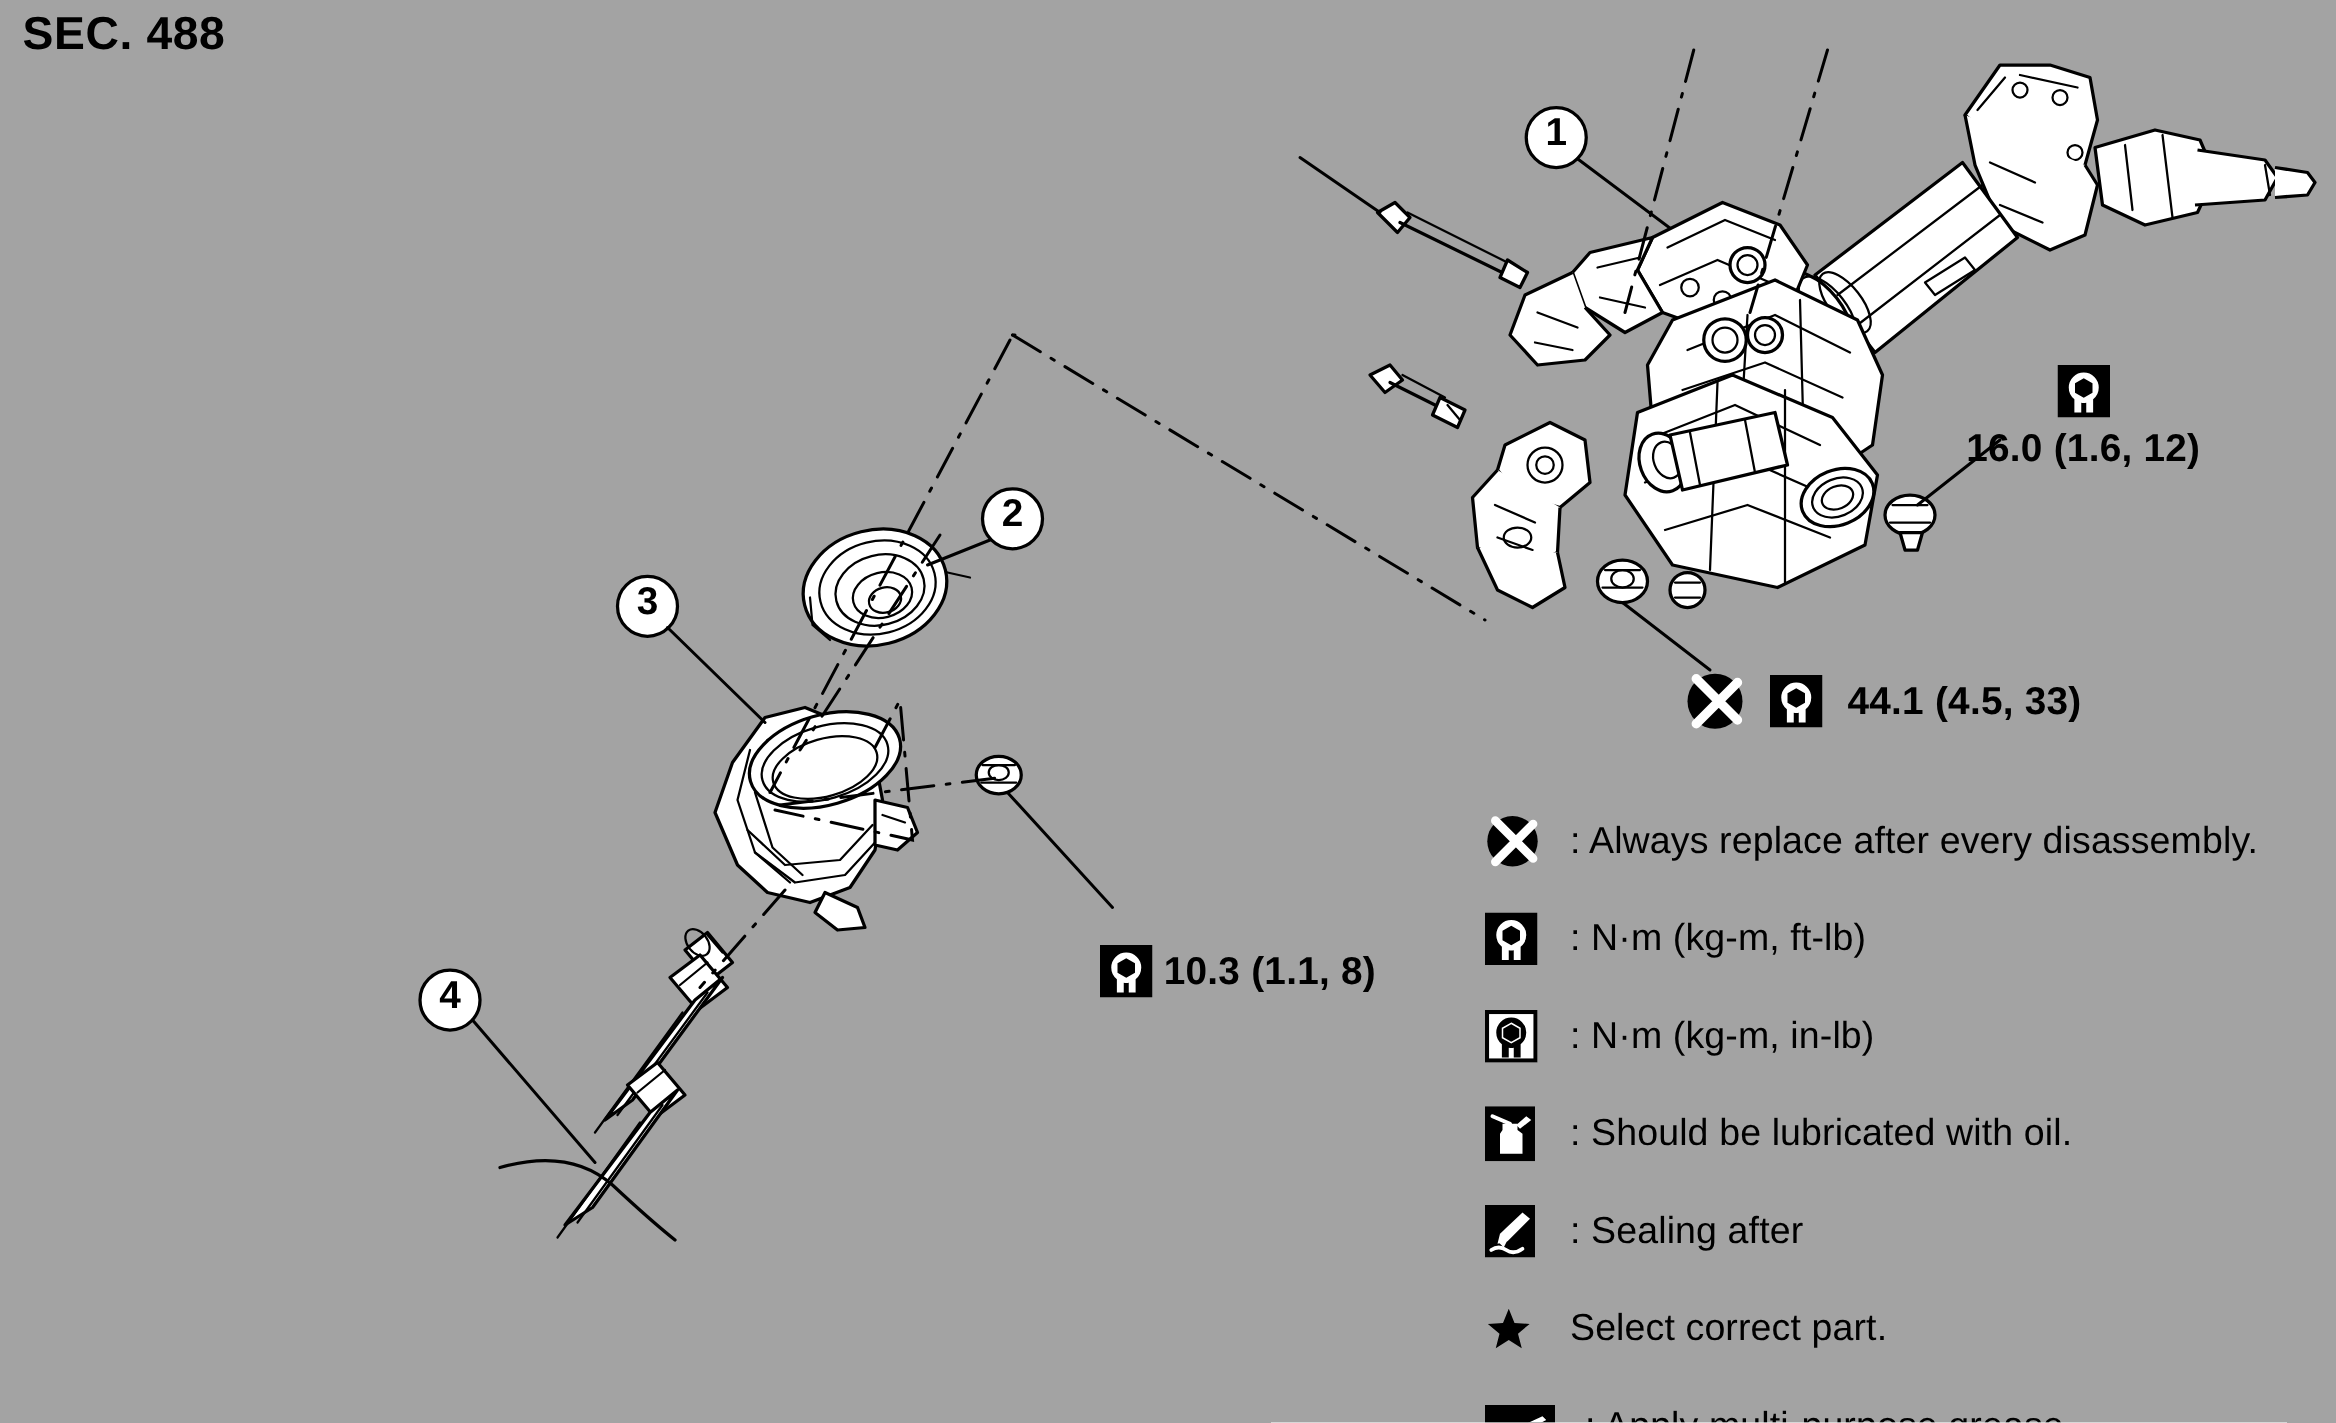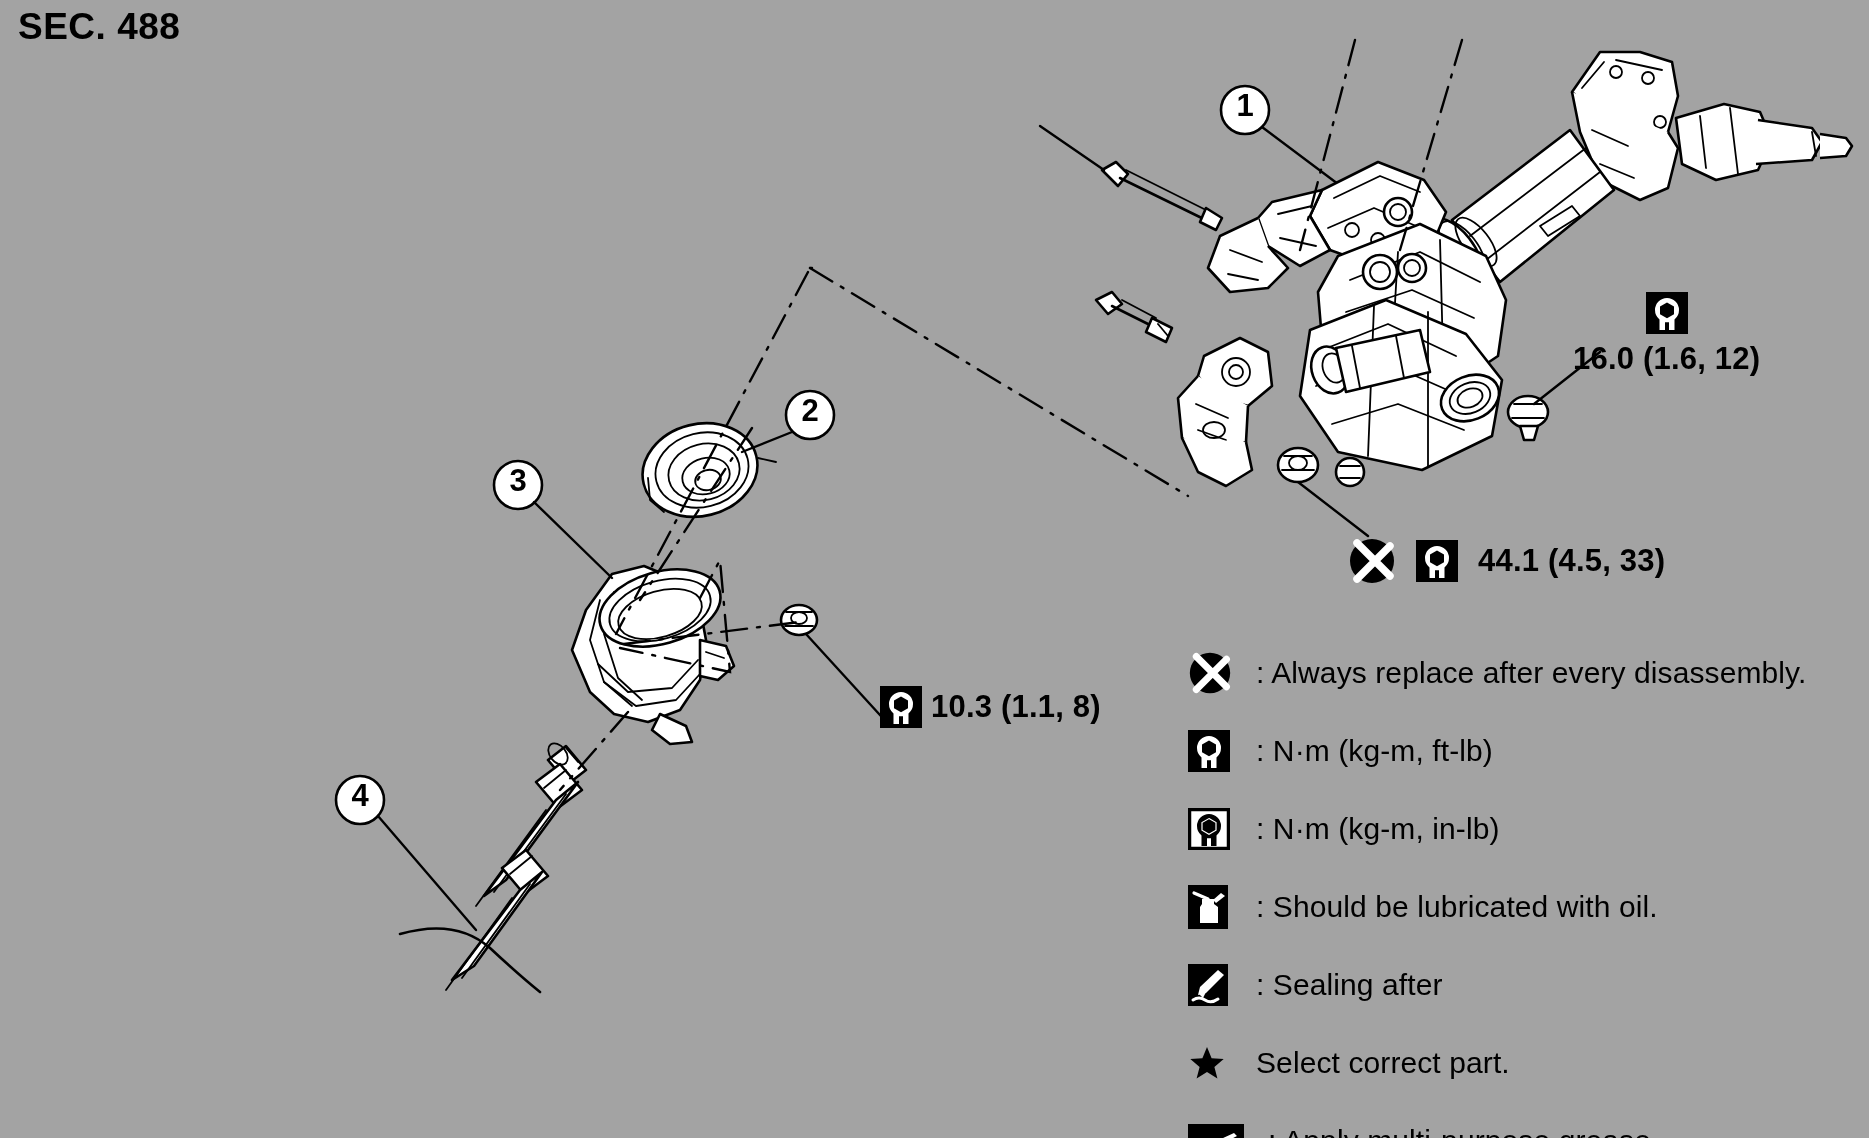--- a/index.html
+++ b/index.html
@@ -334,21 +334,21 @@
       <svg width="42" height="42" viewBox="0 0 42 42" aria-hidden="true">
         <rect x="0" y="0" width="42" height="42" fill="#000"></rect>
         <path d="M21 6 A12 12 0 0 0 9 18 A12 12 0 0 0 13.5 27.4 L13.5 38 L19 38 L19 30.2
                  A12 12 0 0 0 23 30.2 L23 38 L28.5 38 L28.5 27.4 A12 12 0 0 0 33 18 A12 12 0 0 0 21 6 Z
                  M21 10.6 L28 14.6 L28 22.2 L21 26.2 L14 22.2 L14 14.6 Z" fill="#fff"></path>
       </svg>
     </span>
     <span class="txt">44.1 (4.5, 33)</span>
   </div>
 
-  <div class="torque-label" style="left:880px; top:686px;">
+  <div class="torque-label" style="left:880px; top:756px;">
     <span class="ico">
       <svg width="42" height="42" viewBox="0 0 42 42" aria-hidden="true">
         <rect x="0" y="0" width="42" height="42" fill="#000"></rect>
         <path d="M21 6 A12 12 0 0 0 9 18 A12 12 0 0 0 13.5 27.4 L13.5 38 L19 38 L19 30.2
                  A12 12 0 0 0 23 30.2 L23 38 L28.5 38 L28.5 27.4 A12 12 0 0 0 33 18 A12 12 0 0 0 21 6 Z
                  M21 10.6 L28 14.6 L28 22.2 L21 26.2 L14 22.2 L14 14.6 Z" fill="#fff"></path>
       </svg>
     </span>
     <span class="txt">10.3 (1.1, 8)</span>
   </div>

